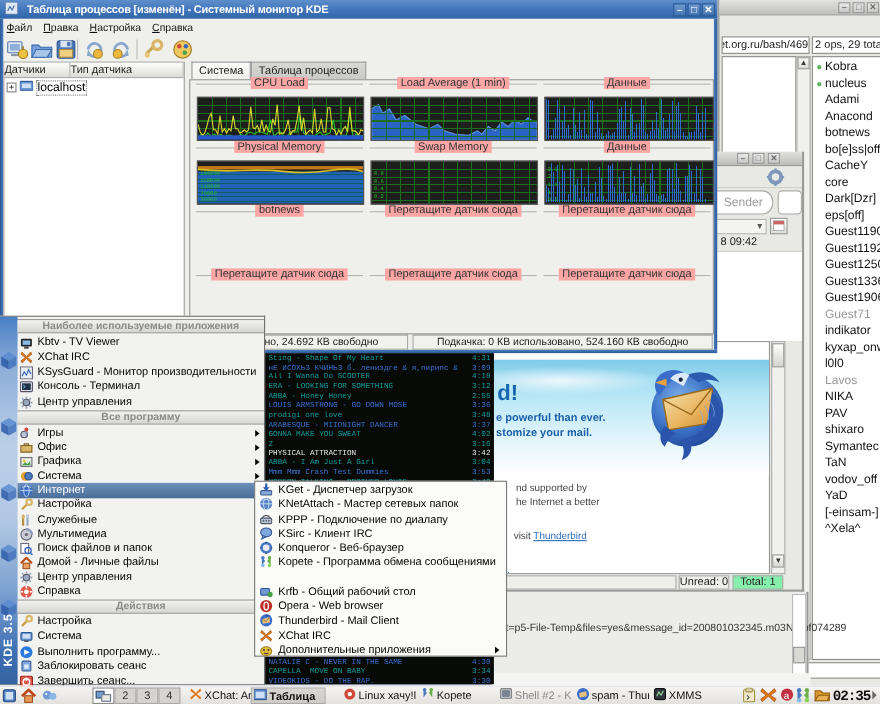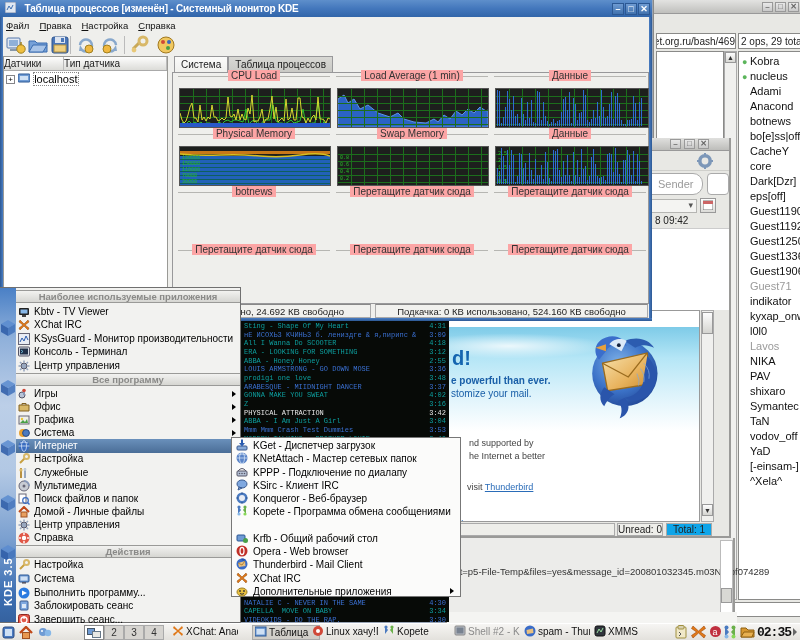--- a/index.html
+++ b/index.html
@@ -122,21 +122,21 @@
       <rect x="0" y="1" width="10" height="9" fill="#fff" stroke="#777"></rect>
       <rect x="0" y="1" width="10" height="3" fill="#c66"></rect>
     </svg>
 <div class="abs" style="left:210px;top:77px;font-size:10px;color:#222">8 09:42</div>
 <div class="abs" style="left:0;top:90px;width:284px;height:82px;background:#fff;border-top:1px solid #ccc"></div>
 <div class="abs" style="left:3px;top:172px;width:252px;height:212px;background:#fff;border:1px solid #999;overflow:hidden">
 <div class="abs" style="left:0;top:16px;width:252px;height:104px;background:linear-gradient(180deg,#7ecbe8 0%,#b5e6f6 30%,#ddf3fb 65%,#ffffff 100%)"></div>
 <div class="abs" style="left:0;top:20px;width:252px;height:30px;background:radial-gradient(ellipse 140px 18px at 60px 15px, rgba(255,255,255,.8), rgba(255,255,255,0) 70%)"></div>
 <div class="abs" style="left:3px;top:36px;font-size:20px;font-weight:bold;color:#1565b0">d!</div>
 <div class="abs" style="left:2px;top:64px;font-size:10px;font-weight:bold;color:#1a5fa8">e powerful than ever.</div>
-<div class="abs" style="left:2px;top:77px;font-size:10px;font-weight:normal;color:#1a5fa8">stomize your mail.</div>
+<div class="abs" style="left:2px;top:77px;font-size:10px;font-weight:bold;color:#1a5fa8">stomize your mail.</div>
 <div class="abs" style="left:138px;top:23px;width:74px;height:86px"><svg style="" width="74" height="86" viewBox="0 0 86 100">
 <defs>
             <radialGradient id="bg1" cx="40%" cy="35%" r="75%">
               <stop offset="0%" stop-color="#7fb2e8"></stop>
               <stop offset="55%" stop-color="#3c73c8"></stop>
               <stop offset="100%" stop-color="#1d3f8e"></stop>
             </radialGradient>
 <linearGradient id="env" x1="0" y1="0" x2="1" y2="1">
               <stop offset="0%" stop-color="#f7e3b0"></stop>
               <stop offset="60%" stop-color="#e8b25c"></stop>
@@ -163,21 +163,21 @@
 <div class="abs" style="left:20px;top:127px;font-size:9px;color:#444">nd supported by</div>
 <div class="abs" style="left:20px;top:140px;font-size:9px;color:#444">he Internet a better</div>
 <div class="abs" style="left:18px;top:171px;font-size:9px;color:#444">visit <span style="color:#2a6cb8;text-decoration:underline">Thunderbird</span></div>
 <div class="abs" style="left:2px;top:202px;font-size:9px;color:#2a6cb8;text-decoration:underline">ne.</div>
 </div>
 <div class="abs" style="left:256px;top:172px;width:13px;height:212px;background:#f0f0ee;border:1px solid #aaa"></div>
 <div class="abs" style="left:257px;top:174px;width:11px;height:22px;background:linear-gradient(#fdfdfd,#d4d4d0);border:1px solid #999"></div>
 <div class="abs" style="left:257px;top:366px;width:11px;height:12px;background:linear-gradient(#fdfdfd,#d4d4d0);border:1px solid #999;font-size:7px;text-align:center;line-height:11px;color:#333">▼</div>
 <div class="abs" style="left:2px;top:385px;width:168px;height:13px;border:1px solid #aaa;background:#eeeeea"></div>
 <div class="abs" style="left:172px;top:385px;width:46px;height:13px;border:1px solid #aaa;background:#eeeeea;font-size:10px;text-align:center;line-height:12px;color:#222">Unread: 0</div>
-<div class="abs" style="left:221px;top:385px;width:46px;height:13px;border:1px solid #aaa;background:#0ea5e9;font-size:10px;text-align:center;line-height:12px;color:#222">Total: 1</div>
+<div class="abs" style="left:221px;top:385px;width:46px;height:13px;border:1px solid #aaa;background:#86efac;font-size:10px;text-align:center;line-height:12px;color:#222">Total: 1</div>
 </div>
 <div class="win" id="spam">
 <div class="abs" style="left:10px;top:28px;font-size:9.5px;color:#333;white-space:nowrap">ft=p5-File-Temp&amp;files=yes&amp;message_id=200801032345.m03NjPpf074289</div>
 <div class="abs" style="left:273px;top:2px;width:13px;height:76px;background:#fff;border:1px solid #bbb"></div>
 <div class="abs" style="left:274px;top:50px;width:11px;height:15px;background:#d8d8d4;border:1px solid #999"></div>
 <div class="abs" style="left:0;top:74px;width:290px;height:11px;background:#f4f4f2"></div>
 </div>
 <div class="win" id="term">
 <div class="ln" style="top:7.0px;color:#0d9e9e">Sting - Shape Of My Heart</div>
     <div class="tm" style="top:7.0px;color:#0d9e9e">4:31</div>
@@ -824,21 +824,21 @@
 <div class="pcell" style="left:84px;background:#fff;border-color:#888">
       <span style="position:absolute;left:2px;top:2px;width:8px;height:7px;background:#6f9bd4;border:1px solid #456"></span>
       <span style="position:absolute;left:7px;top:5px;width:9px;height:7px;background:#e8e8e4;border:1px solid #678"></span>
     </div>
 <div class="pcell" style="left:104px">2</div>
 <div class="pcell" style="left:124px">3</div>
 <div class="pcell" style="left:144px">4</div>
 <div class="tbut" style="left:170px;width:68px;color:#111;font-weight:normal"><span style="display:inline-block;vertical-align:-2px;margin:0 2px 0 2px"><svg style="" width="12" height="12" viewBox="0 0 12 12">
           <path d="M2 1 L6 5 L10 1 L11 3 L7 6 L11 9 L10 11 L6 7 L2 11 L1 9 L5 6 L1 3 Z" fill="#e07818"></path>
         </svg></span>XChat: Anac</div>
-<div class="tbut" style="left:252px;width:68px;background:linear-gradient(#d9d7d2,#cfccc6);border:1px solid #aaa;color:#111;font-weight:normal"><span style="display:inline-block;vertical-align:-2px;margin:0 2px 0 2px"><svg style="" width="12" height="12" viewBox="0 0 12 12">
+<div class="tbut" style="left:228px;width:68px;background:linear-gradient(#d9d7d2,#cfccc6);border:1px solid #aaa;color:#111;font-weight:bold"><span style="display:inline-block;vertical-align:-2px;margin:0 2px 0 2px"><svg style="" width="12" height="12" viewBox="0 0 12 12">
           <rect x="0" y="1" width="11" height="9" fill="#6f9bd4" stroke="#2a5694"></rect>
           <rect x="1.5" y="3" width="8" height="5.5" fill="#cfe0f4"></rect>
         </svg></span>Таблица</div>
 <div class="tbut" style="left:310px;width:68px;color:#111;font-weight:normal"><span style="display:inline-block;vertical-align:-2px;margin:0 2px 0 2px"><svg style="" width="12" height="12" viewBox="0 0 12 12">
           <circle cx="6" cy="6" r="5" fill="#d04838"></circle>
           <circle cx="6" cy="6" r="2" fill="#fff"></circle>
         </svg></span>Linux хачу!П</div>
 <div class="tbut" style="left:381px;width:68px;color:#111;font-weight:normal"><span style="display:inline-block;vertical-align:-2px;margin:0 2px 0 2px"><svg style="" width="12" height="12" viewBox="0 0 12 12">
           <path d="M2 1 L5 5 L2 9 Z" fill="#4a7ac0"></path>
           <path d="M10 1 L7 5 L10 9 Z" fill="#6ab04a"></path>

